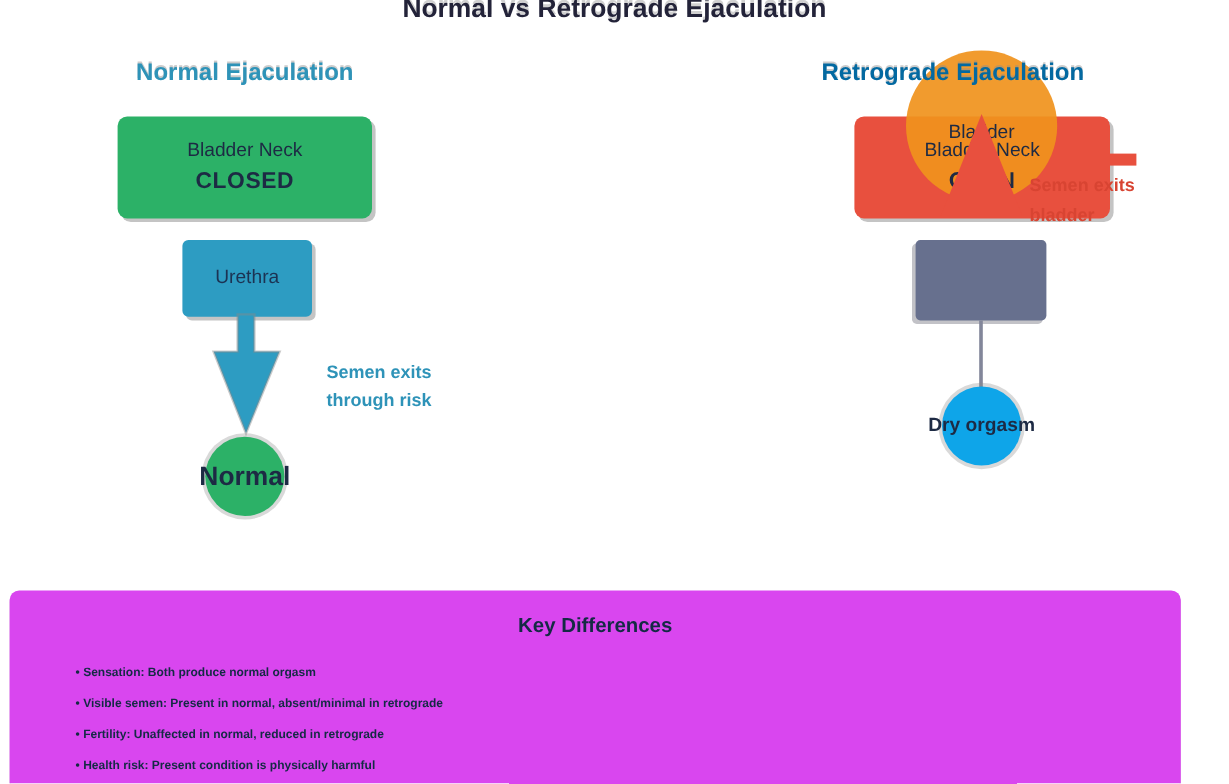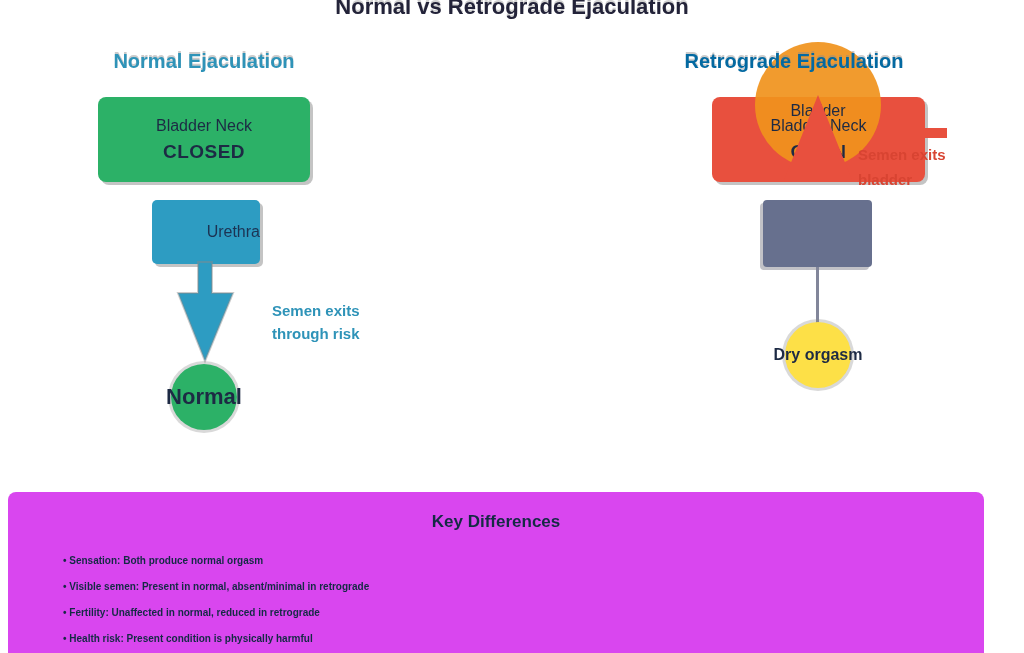--- a/index.html
+++ b/index.html
@@ -31,35 +31,35 @@
   .box-line2{font-size:19px;font-weight:bold;letter-spacing:0.5px;}
   .green-box{left:98px;top:97px;width:212px;height:85px;background:#2cb167;}
   .red-box{left:712px;top:97px;width:213px;height:85px;background:#e8503e;z-index:1;}
   .red-box-text{
     left:712px;top:97px;width:213px;height:85px;z-index:3;
     display:flex;flex-direction:column;align-items:center;justify-content:center;gap:6px;
     pointer-events:none;
   }
   .urethra-box{
     left:152px;top:200px;width:108px;height:64px;background:#2d9cc2;
-    border-radius:5px;display:flex;align-items:center;justify-content:flex-end;
+    border-radius:5px;display:flex;align-items:center;justify-content:center;
     font-size:16px;color:#1c3353;font-weight:500;
     box-shadow:3px 3px 0 rgba(138,138,138,0.5);
   }
   .slate-box{
     left:763px;top:200px;width:109px;height:67px;background:#67708e;
     border-radius:4px;box-shadow:-3px 3px 0 rgba(120,120,130,0.45);
   }
   .circle{
     border-radius:50%;display:flex;align-items:center;justify-content:center;
     box-shadow:0 0 0 3px rgba(138,138,138,0.32);
   }
   .green-circle{left:171px;top:364px;width:66px;height:66px;background:#2cb167;
     font-size:22px;font-weight:bold;}
-  .red-circle{left:785px;top:322px;width:66px;height:66px;background:#fde047;
+  .red-circle{left:785px;top:322px;width:66px;height:66px;background:#0ea5e9;
     font-size:16px;font-weight:bold;white-space:nowrap;z-index:2;}
   .orange-circle{left:755px;top:42px;width:126px;height:126px;border-radius:50%;
     background:rgba(240,146,28,0.92);z-index:2;}
   .bladder-label{left:755px;top:102px;width:126px;text-align:center;
     font-size:16px;font-weight:500;z-index:3;}
   .note{font-weight:bold;font-size:15px;}
   .note-blue{left:238px;top:299px;color:#2e93b8;line-height:23px;margin-left:34px;}
   .note-red{left:858px;top:142px;color:#d84432;line-height:25px;z-index:4;}
   .note-slate{left:848px;top:277px;color:#5b6488;line-height:24px;}
   .red-dash{left:925px;top:128px;width:22px;height:10px;background:#e8503e;z-index:4;}

